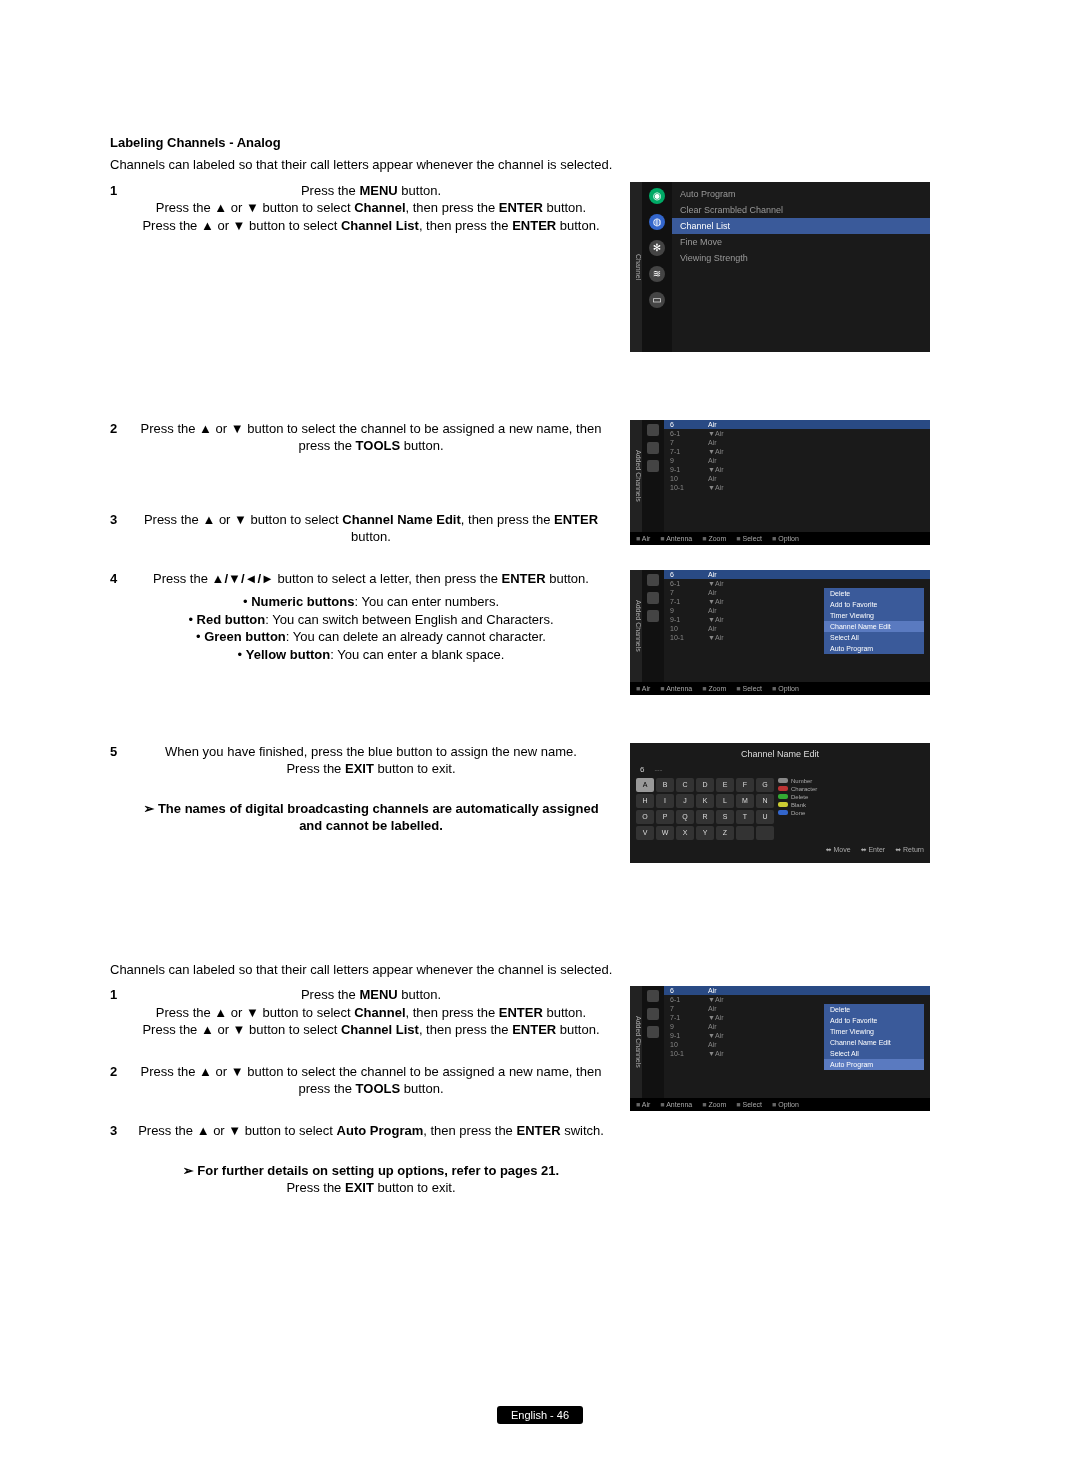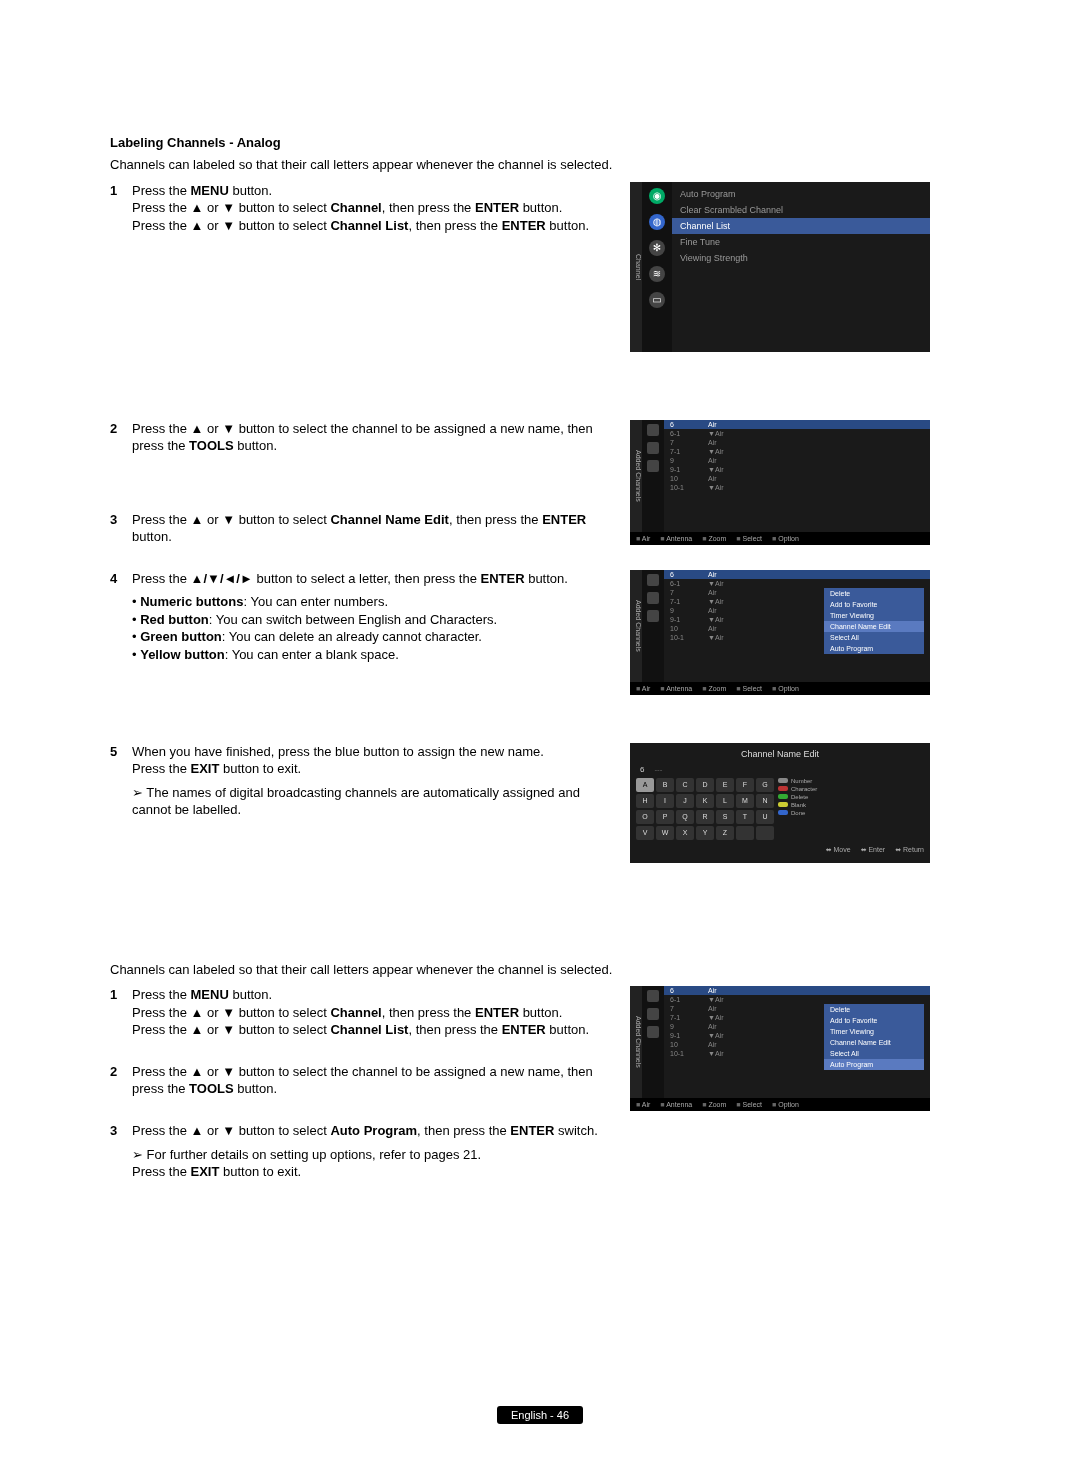--- a/index.html
+++ b/index.html
@@ -5,24 +5,24 @@
   * { margin: 0; padding: 0; box-sizing: border-box; }
   body { background: #fff; font-family: Arial, Helvetica, sans-serif; font-size: 12px; color: #000; width: 1080px; height: 1482px; position: relative; }
   .page { padding: 135px 112px 60px 110px; }
   .content-row { display: flex; gap: 20px; margin-bottom: 18px; }
   .left-col { width: 500px; flex-shrink: 0; }
   .right-col { width: 310px; flex-shrink: 0; }
   .section-title { font-weight: bold; font-size: 13px; margin-bottom: 6px; }
   .section-intro { font-size: 13px; line-height: 1.35; margin-bottom: 8px; }
   .step { display: flex; margin-bottom: 6px; font-size: 13px; line-height: 1.35; }
   .step-num { font-weight: bold; width: 22px; flex-shrink: 0; }
-  .step-body { flex: 1; }
+  .step-body { flex: 1; text-align: center; }
   .sub-bullets { list-style: none; margin-top: 6px; }
   .sub-bullets li::before { content: "• "; }
-  .note { margin-top: 6px; }
+  .note { margin-top: 22px; font-weight: bold; }
   .note::before { content: "➢ "; }
   b { font-weight: bold; }
 
   
   .osd { background: #1a1a1a; color: #ccc; font-size: 8px; width: 300px; position: relative; }
   .osd-menu { height: 170px; display:flex; }
   .osd-iconbar { width: 30px; background:#111; display:flex; flex-direction:column; align-items:center; padding-top:6px; gap:10px; }
   .osd-iconbar .ic { width:16px; height:16px; border-radius:50%; display:flex; align-items:center; justify-content:center; font-size:10px; }
   .osd-sidelabel { writing-mode: vertical-rl; font-size:7px; color:#aaa; padding:4px 0; background:#222; width:12px; text-align:center; }
   .osd-menu-items { flex:1; padding:4px 0; }
@@ -88,21 +88,21 @@
           <div class="ic" style="background:#0a6;color:#fff">◉</div>
           <div class="ic" style="background:#36c;color:#fff">◍</div>
           <div class="ic" style="background:#444;color:#fff">✻</div>
           <div class="ic" style="background:#444;color:#fff">≋</div>
           <div class="ic" style="background:#444;color:#fff">▭</div>
         </div>
         <div class="osd-menu-items" id="osd1-items">
             <div class="osd-menu-item">Auto Program</div>
             <div class="osd-menu-item">Clear Scrambled Channel</div>
             <div class="osd-menu-item hl">Channel List</div>
-            <div class="osd-menu-item">Fine Tune</div>
+            <div class="osd-menu-item">Fine Move</div>
             <div class="osd-menu-item">Viewing Strength</div>
           </div>
       </div>
     </div>
   </div>
 
   <div class="spacer-md"></div>
 
   <div class="content-row">
     <div class="left-col">

